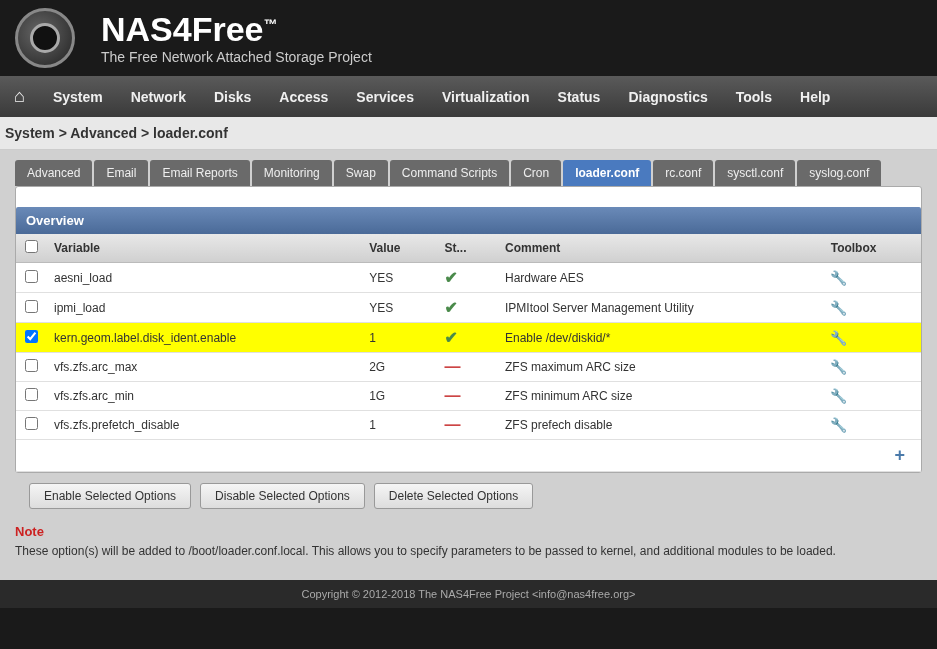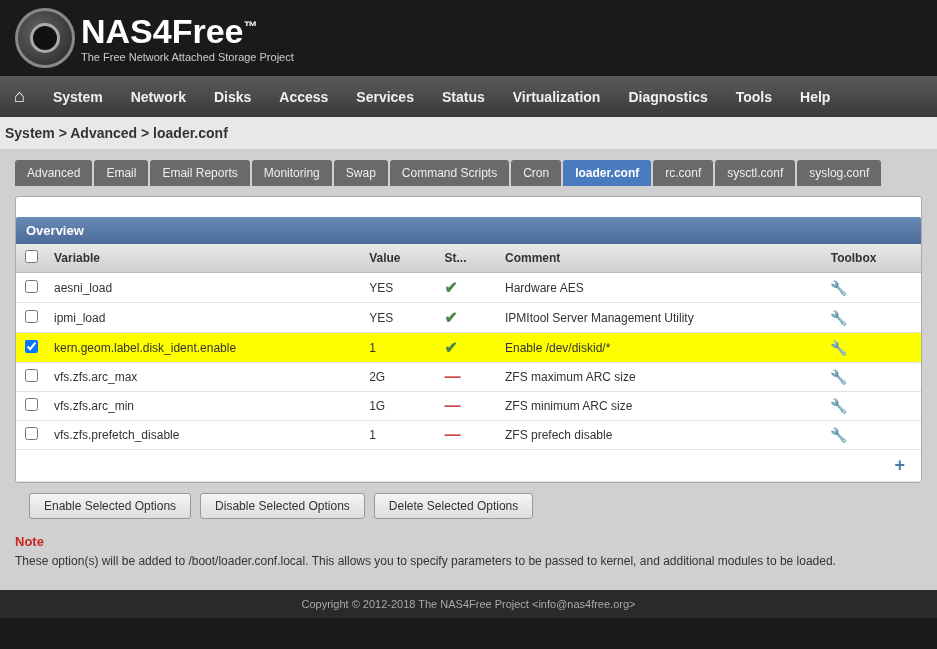--- a/index.html
+++ b/index.html
@@ -1,40 +1,40 @@
 <!DOCTYPE html>
 <html><head>
   <meta charset="utf-8">
   <style>
     * { margin: 0; padding: 0; box-sizing: border-box; }
     body { font-family: Arial, sans-serif; font-size: 13px; background: #1a1a1a; color: #333; width: 937px; min-height: 649px; }
 
     
     .header { background: #1a1a1a; padding: 8px 15px; display: flex; align-items: center; }
-    .logo-area { display: flex; align-items: center; gap: 6px; }
+    .logo-area { display: flex; align-items: center; gap: 26px; }
     .logo-circle { width: 60px; height: 60px; border-radius: 50%; background: radial-gradient(circle at 40% 40%, #666, #222); border: 3px solid #888; display: flex; align-items: center; justify-content: center; }
     .logo-inner { width: 30px; height: 30px; border-radius: 50%; background: #111; border: 3px solid #aaa; }
     .logo-text { color: white; }
 
     
     .nav { background: linear-gradient(to bottom, #5a5a5a, #3a3a3a); padding: 0; }
     .nav ul { list-style: none; display: flex; align-items: center; }
     .nav ul li a { display: flex; align-items: center; padding: 10px 14px; color: #f0f0f0; text-decoration: none; font-size: 14px; font-weight: bold; }
     .nav ul li.home a { padding: 10px 14px; }
     .home-icon { font-size: 18px; }
 
     
     .breadcrumb-bar { background: #e8e8e8; padding: 8px 5px; border-bottom: 1px solid #ccc; }
     .breadcrumb { font-size: 14px; color: #333; font-weight: bold; }
 
     
     .content { background: #d0d0d0; padding: 10px 15px 15px; }
 
     
-    .tabs { display: flex; flex-wrap: wrap; gap: 2px; margin-bottom: 10px; }
+    .tabs { display: flex; flex-wrap: wrap; gap: 2px; }
     .tab { padding: 6px 12px; font-size: 12px; cursor: pointer; border-radius: 3px 3px 0 0; color: #eee; text-decoration: none; }
     .tab.inactive { background: #6a6a6a; }
     .tab.active { background: #4a7abf; color: #fff; font-weight: bold; }
 
     
     .panel { background: #fff; border: 1px solid #aaa; border-radius: 3px; }
     .panel-header { background: linear-gradient(to bottom, #6a8ab8, #4a6a98); color: #fff; font-weight: bold; padding: 6px 10px; border-radius: 2px 2px 0 0; font-size: 13px; margin-top: 20px; }
 
     
     table { width: 100%; border-collapse: collapse; }
@@ -68,21 +68,21 @@
 
 <div class="header">
   <div class="logo-area">
     <div class="logo-circle">
       <div class="logo-inner"></div>
     </div>
     <div class="logo-text">
       <div style="font-size:34px;font-weight:bold;color:#fff;line-height:1.1;">
         NAS4Free<span style="font-size:14px;vertical-align:super;">™</span>
       </div>
-      <div style="font-size:11px;color:#ccc;">The Free Network Attached Storage Project</div>
+      <div style="font-size:14px;color:#ccc;">The Free Network Attached Storage Project</div>
     </div>
   </div>
 </div>
 
 <nav class="nav">
   <ul>
     <li class="home">
       <a href="#">
           <span class="home-icon">⌂</span>
         </a>
@@ -96,24 +96,24 @@
     <li>
         <a href="#">Disks</a>
       </li>
     <li>
         <a href="#">Access</a>
       </li>
     <li>
         <a href="#">Services</a>
       </li>
     <li>
+        <a href="#">Virtualization</a>
+      </li>
+    <li>
         <a href="#">Status</a>
-      </li>
-    <li>
-        <a href="#">Virtualization</a>
       </li>
     <li>
         <a href="#">Diagnostics</a>
       </li>
     <li>
         <a href="#">Tools</a>
       </li>
     <li>
         <a href="#">Help</a>
       </li>

